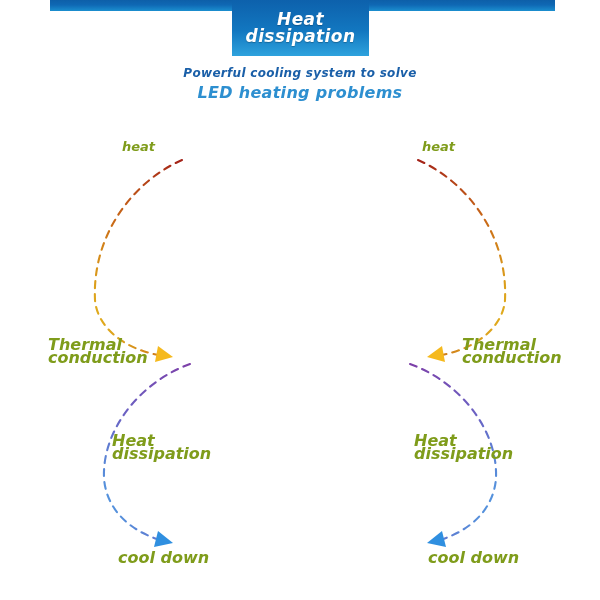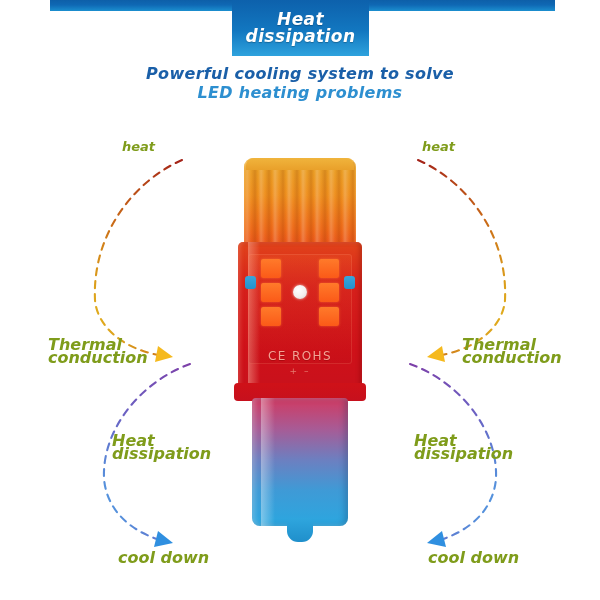--- a/index.html
+++ b/index.html
@@ -34,21 +34,21 @@
     text-shadow:0 1px 1px rgba(0,0,0,.25);
   }
 
   
   .subtitle{
     position:absolute;left:0;top:64px;width:600px;text-align:center;
     font-family:"DejaVu Sans",sans-serif;
     font-weight:bold;font-style:italic;
     line-height:19px;letter-spacing:0.3px;
   }
-  .sub1{display:block;font-size:16px;color:#1a5fa8;}
+  .sub1{display:block;font-size:12px;color:#1a5fa8;}
   .sub2{display:block;font-size:16px;color:#2d8fd0;}
 
   
   .lbl{
     position:absolute;
     font-family:"DejaVu Sans",sans-serif;
     font-weight:bold;font-style:italic;
     color:#7f9c1b;
     font-size:16px;line-height:13px;
     white-space:pre-line;
@@ -214,38 +214,14 @@
 dissipation</div>
   <div class="lbl" style="left:118px;top:551px;">cool down</div>
 
   <div class="lbl big right" style="left:422px;top:140px;">heat</div>
   <div class="lbl right" style="left:462px;top:338px;">Thermal
 conduction</div>
   <div class="lbl right" style="left:414px;top:434px;">Heat
 dissipation</div>
   <div class="lbl right" style="left:428px;top:551px;">cool down</div>
 
-  <div class="bulb">
-    <div class="fins"></div>
-    <div class="fins-top"></div>
-
-    <div class="body"></div>
-    <div class="panel"></div>
-
-    <div class="chip" style="left:31px;top:101px;"></div>
-    <div class="chip" style="left:31px;top:125px;"></div>
-    <div class="chip" style="left:31px;top:149px;"></div>
-    <div class="chip" style="left:89px;top:101px;"></div>
-    <div class="chip" style="left:89px;top:125px;"></div>
-    <div class="chip" style="left:89px;top:149px;"></div>
-    <div class="dot" style="left:63px;top:127px;"></div>
-
-    <div class="cert">CE  ROHS</div>
-    <div class="plusrow">+  –</div>
-
-    <div class="collar"></div>
-    <div class="base"></div>
-    <div class="pin l"></div>
-    <div class="pin r"></div>
-    <div class="tip"></div>
-  </div>
 
 </div>
 
 </body></html>

